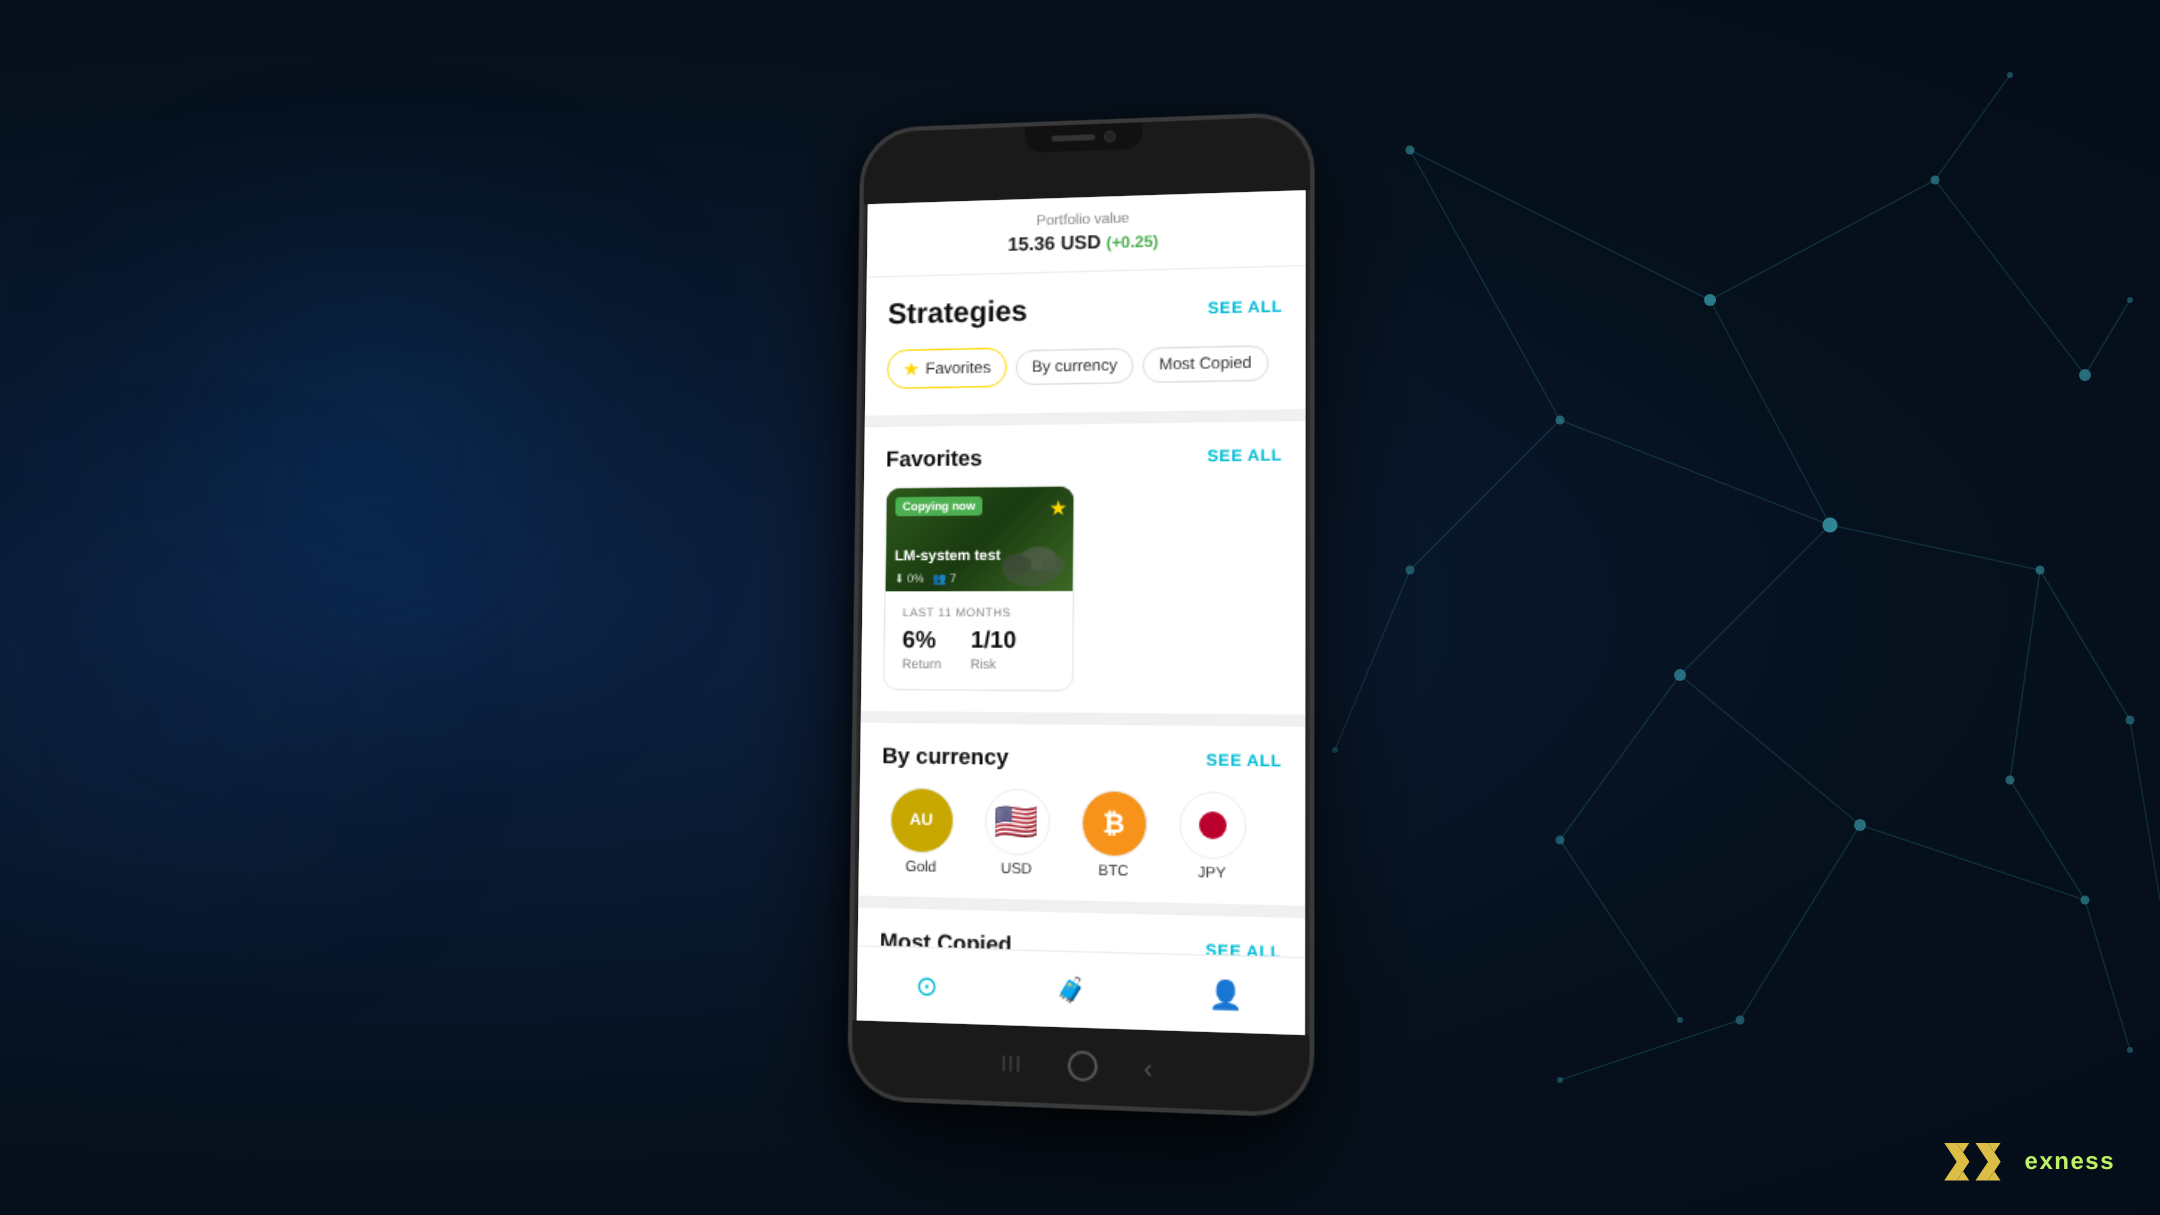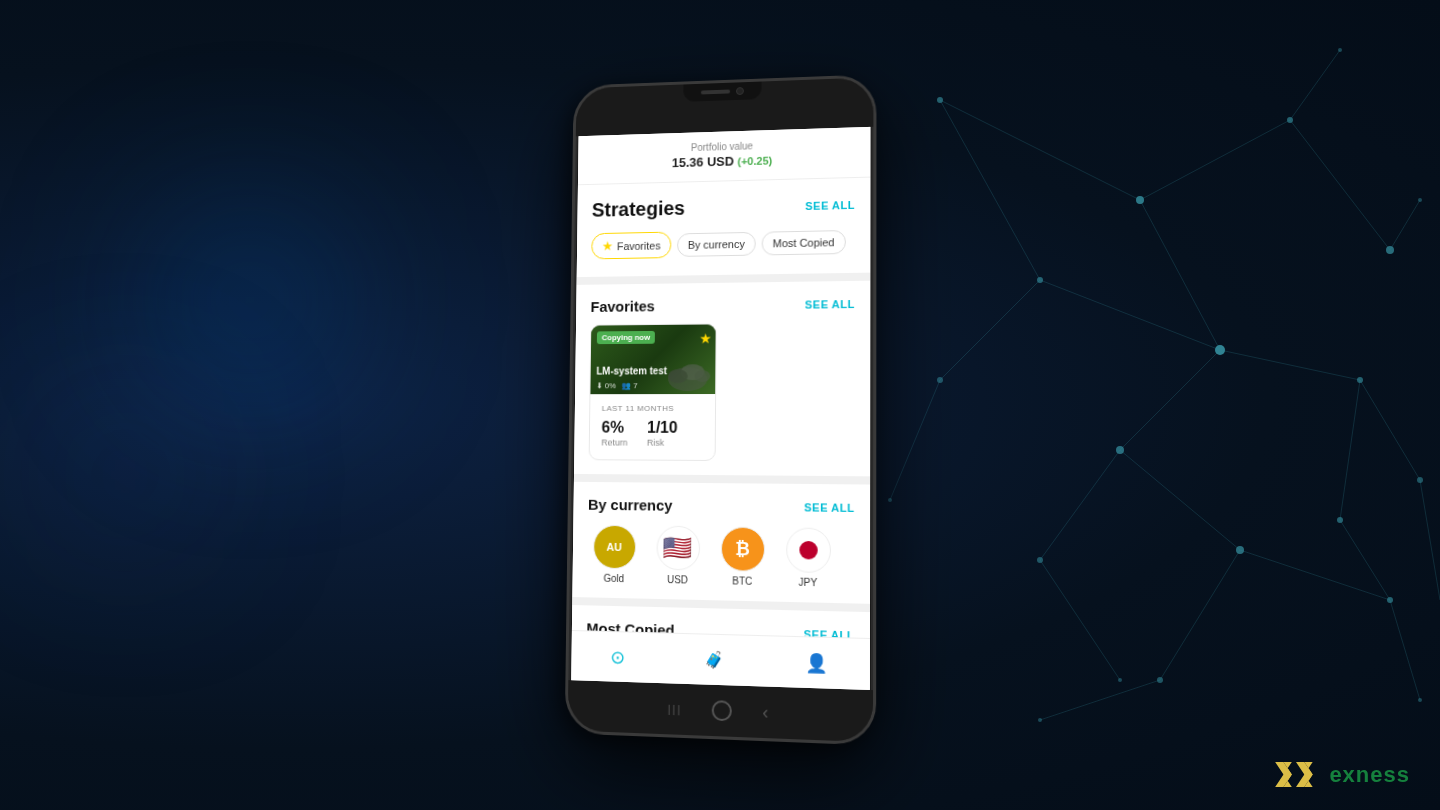--- a/index.html
+++ b/index.html
@@ -515,23 +515,23 @@
       align-items: center;
       gap: 8px;
     }
 
     .exness-icon {
       width: 50px;
       height: 35px;
     }
 
     .exness-text {
-      font-size: 22px;
+      font-size: 16px;
       font-weight: 600;
-      color: #15803d;
+      color: #bef264;
       letter-spacing: 1px;
     }
 
     
     .light-orb {
       position: absolute;
       border-radius: 50%;
       filter: blur(80px);
       pointer-events: none;
     }

